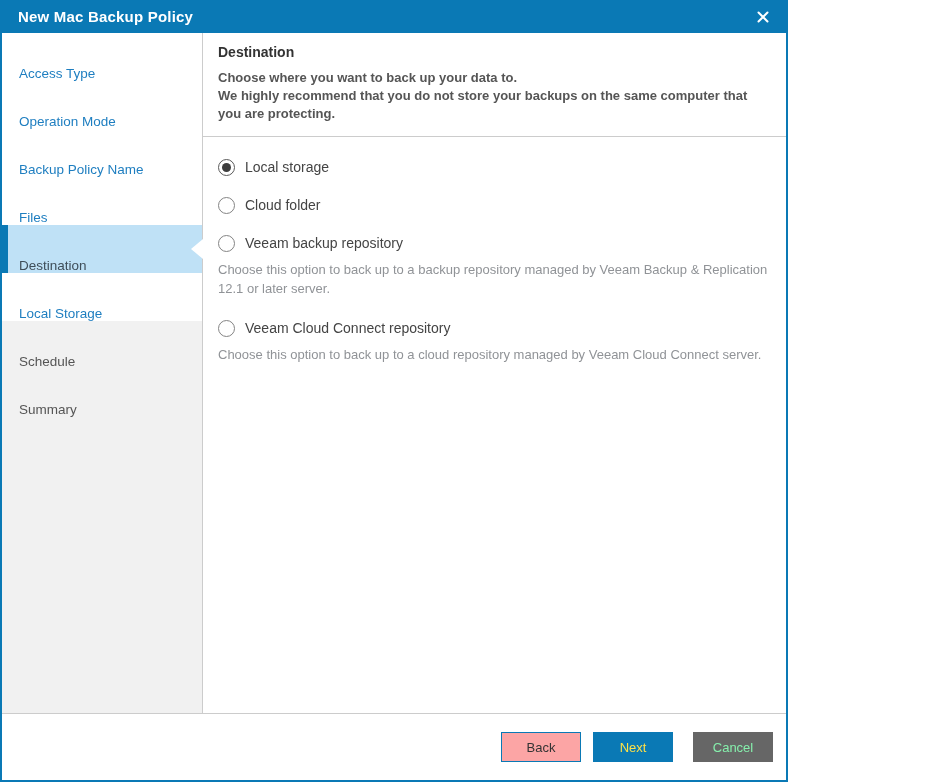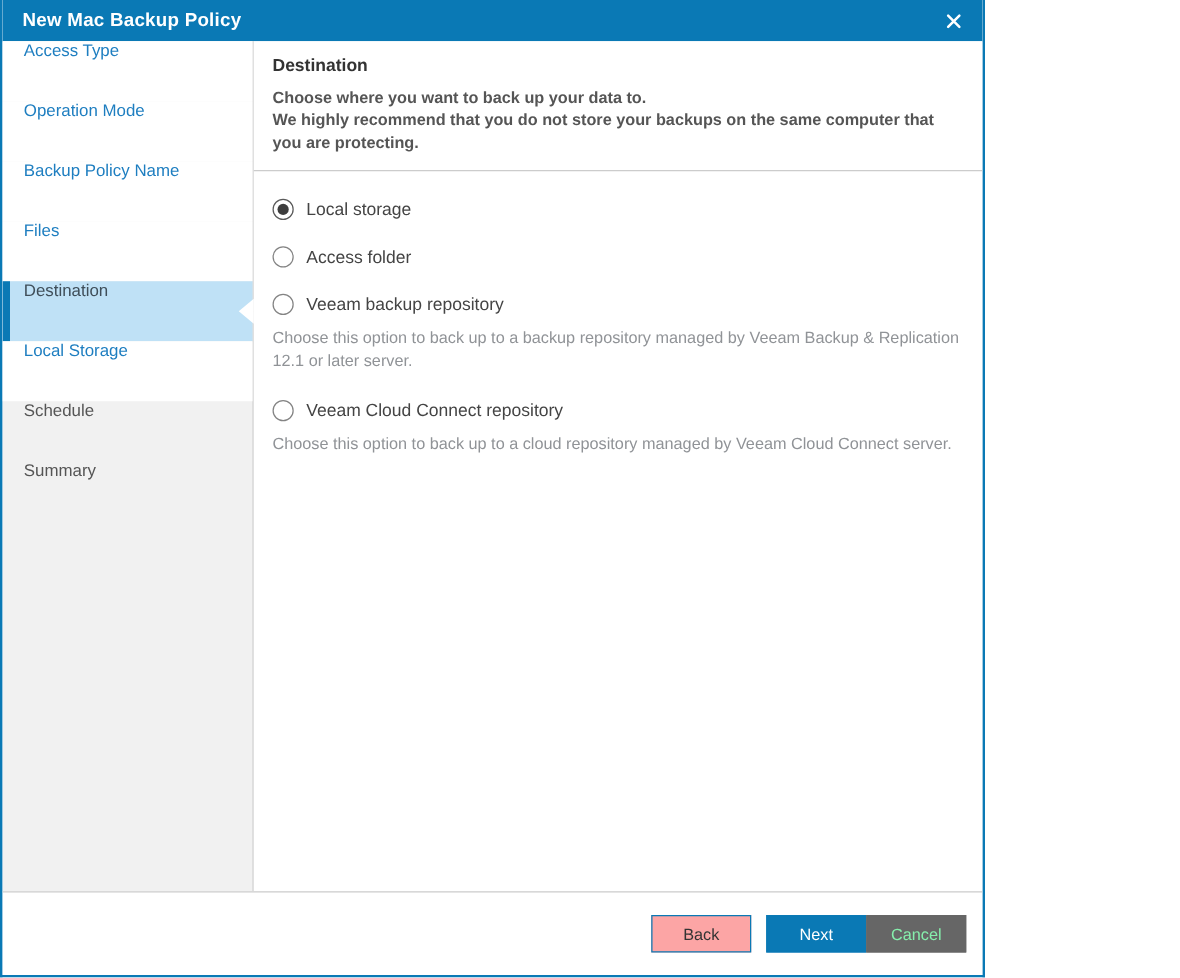--- a/index.html
+++ b/index.html
@@ -44,21 +44,21 @@
   }
   
   .main{ flex:1; display:flex; min-height:0; }
   .sidebar{
     flex:0 0 201px; width:201px;
     background:#f1f1f1;
     border-right:1px solid #cccccc;
   }
   .step{
     height:48px;
-    display:flex; align-items:flex-start;
+    display:flex; align-items:flex-end;
     padding-left:17px;
     font-size:13.5px;
     position:relative;
     white-space:nowrap;
   }
   .step.enabled{ background:#fff; color:var(--link); cursor:pointer; }
   .step.disabled{ color:#555555; }
   .step.current{
     background:var(--highlight);
     color:#3f4e59;
@@ -130,21 +130,21 @@
   }
   .btn{
     width:80px; height:30px;
     font-size:13px;
     font-family:inherit;
     display:inline-flex; align-items:center; justify-content:center;
     cursor:pointer;
     border-radius:0;
   }
   .btn-back{ background:#fca5a5; border:1px solid var(--accent); color:#333333; margin-right:12px; }
-  .btn-next{ background:var(--accent); border:1px solid var(--accent); color:#ffffff; }
+  .btn-next{ background:var(--accent); border:1px solid var(--accent); color:#fde047; margin-right:20px; }
   .btn-cancel{ background:var(--cancel); border:1px solid var(--cancel); color:#86efac; }
 </style>
 </head>
 <body>
 
 <div class="window">
 
   <div class="titlebar">
     <span class="title">New Mac Backup Policy</span>
     <span class="close-btn">
@@ -192,21 +192,21 @@
       <div class="options">
           <div class="option selected">
     <div class="option-head">
       <span class="radio"></span>
       <span class="option-label">Local storage</span>
     </div>
   </div>
           <div class="option">
     <div class="option-head">
       <span class="radio"></span>
-      <span class="option-label">Access folder</span>
+      <span class="option-label">Cloud folder</span>
     </div>
   </div>
           <div class="option">
     <div class="option-head">
       <span class="radio"></span>
       <span class="option-label">Veeam backup repository</span>
     </div>
     <p class="option-desc">Choose this option to back up to a backup repository managed by Veeam Backup &amp; Replication 12.1 or later server.</p>
   </div>
           <div class="option">

